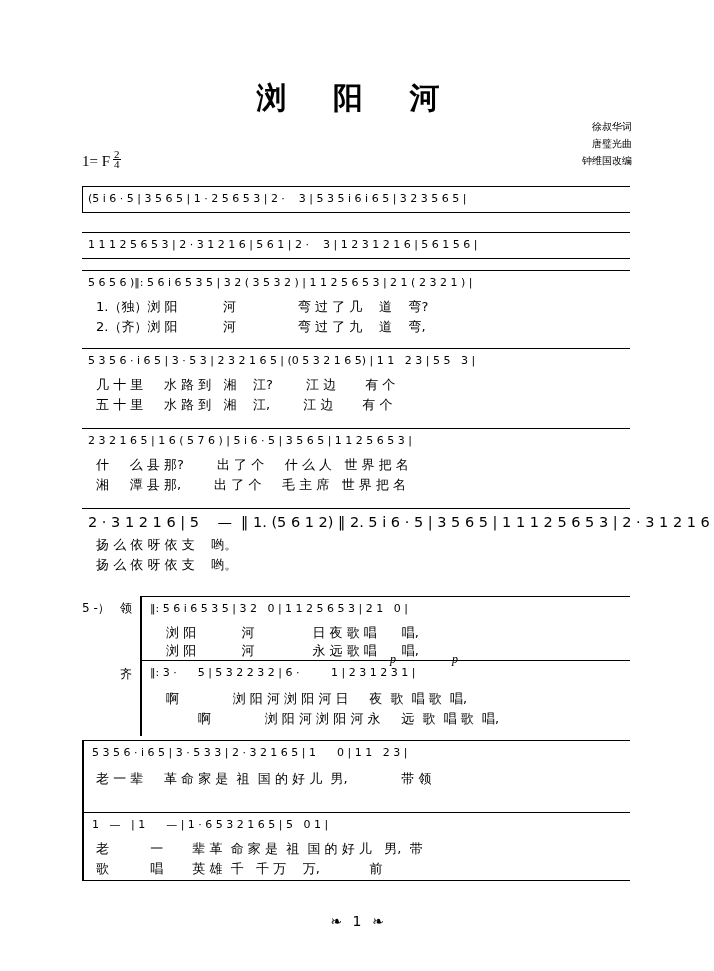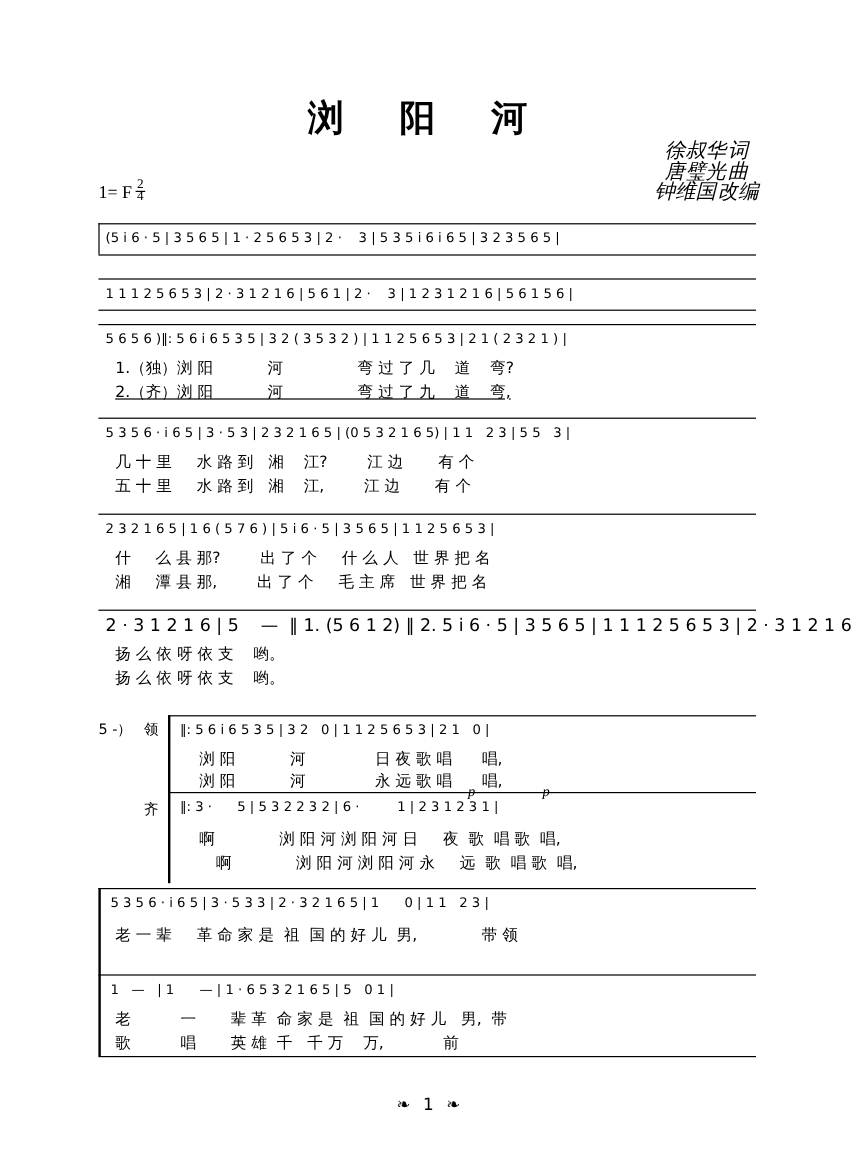--- a/index.html
+++ b/index.html
@@ -29,25 +29,24 @@
     text-align: center;
     font-size: 30px;
     letter-spacing: 18px;
     font-family: "DejaVu Serif", serif;
     font-weight: bold;
   }
   .credits {
     position: absolute;
     top: 118px;
     right: 82px;
-    font-size: 17px;
+    font-size: 10px;
     line-height: 17px;
-    text-align: center;
+    text-align: right;
     font-family: "DejaVu Sans", sans-serif;
-    font-style: italic;
   }
   .credits div span.nm { display: inline-block; min-width: 54px; }
   .keysig {
     position: absolute;
     top: 150px;
     left: 82px;
     font-size: 15px;
     font-family: "Liberation Serif", serif;
   }
   .keysig .frac {
@@ -125,21 +124,21 @@
   <div class="notes" style="left:88px; top:192px; width:548px;">(5 i 6 · 5 | 3 5 6 5 | 1 · 2 5 6 5 3 | 2 ·    3 | 5 3 5 i 6 i 6 5 | 3 2 3 5 6 5 |</div>
   <div class="rule" style="left:82px; top:212px; width:548px;"></div>
 
   <div class="rule" style="left:82px; top:232px; width:548px;"></div>
   <div class="notes" style="left:88px; top:238px; width:548px;">1 1 1 2 5 6 5 3 | 2 · 3 1 2 1 6 | 5 6 1 | 2 ·    3 | 1 2 3 1 2 1 6 | 5 6 1 5 6 |</div>
   <div class="rule" style="left:82px; top:258px; width:548px;"></div>
 
   <div class="rule" style="left:82px; top:270px; width:548px;"></div>
   <div class="notes" style="left:88px; top:276px; width:548px;">5 6 5 6 )‖: 5 6 i 6 5 3 5 | 3 2 ( 3 5 3 2 ) | 1 1 2 5 6 5 3 | 2 1 ( 2 3 2 1 ) |</div>
   <div class="lyr" style="left:96px; top:298px;">1.（独）浏 阳           河               弯 过 了 几    道    弯?</div>
-  <div class="lyr" style="left:96px; top:318px;text-decoration:underline;">2.（齐）浏 阳           河               弯 过 了 九    道    弯,</div>
+  <div class="lyr" style="left:96px; top:318px;">2.（齐）浏 阳           河               弯 过 了 九    道    弯,</div>
 
   <div class="rule" style="left:82px; top:348px; width:548px;"></div>
   <div class="notes" style="left:88px; top:354px; width:548px;">5 3 5 6 · i 6 5 | 3 · 5 3 | 2 3 2 1 6 5 | (0 5 3 2 1 6 5) | 1 1   2 3 | 5 5   3 |</div>
   <div class="lyr" style="left:96px; top:376px;">几 十 里     水 路 到   湘    江?        江 边       有 个</div>
   <div class="lyr" style="left:96px; top:396px;">五 十 里     水 路 到   湘    江,        江 边       有 个</div>
 
   <div class="rule" style="left:82px; top:428px; width:548px;"></div>
   <div class="notes" style="left:88px; top:434px; width:548px;">2 3 2 1 6 5 | 1 6 ( 5 7 6 ) | 5 i 6 · 5 | 3 5 6 5 | 1 1 2 5 6 5 3 |</div>
   <div class="lyr" style="left:96px; top:456px;">什     么 县 那?        出 了 个     什 么 人   世 界 把 名</div>
   <div class="lyr" style="left:96px; top:476px;text-align:right;">湘     潭 县 那,        出 了 个     毛 主 席   世 界 把 名</div>
@@ -155,21 +154,21 @@
   <div class="notes" style="left:150px; top:602px; width:480px;">‖: 5 6 i 6 5 3 5 | 3 2   0 | 1 1 2 5 6 5 3 | 2 1   0 |</div>
   <div class="lyr" style="left:166px; top:624px;">浏 阳           河              日 夜 歌 唱      唱,</div>
   <div class="lyr" style="left:166px; top:642px;">浏 阳           河              永 远 歌 唱      唱,</div>
 
   <div class="lbl" style="left:120px; top:666px;">齐</div>
   <div class="dyn" style="left:390px; top:652px;">p</div>
   <div class="dyn" style="left:452px; top:652px;">p</div>
   <div class="rule" style="left:140px; top:660px; width:490px;"></div>
   <div class="notes" style="left:150px; top:666px; width:480px;">‖: 3 ·      5 | 5 3 2 2 3 2 | 6 ·         1 | 2 3 1 2 3 1 |</div>
   <div class="lyr" style="left:166px; top:690px;">啊             浏 阳 河 浏 阳 河 日     夜  歌  唱 歌  唱,</div>
-  <div class="lyr" style="left:148px; top:710px;padding-left:32px;">啊             浏 阳 河 浏 阳 河 永     远  歌  唱 歌  唱,</div>
+  <div class="lyr" style="left:166px; top:710px;padding-left:32px;">啊             浏 阳 河 浏 阳 河 永     远  歌  唱 歌  唱,</div>
   <div class="vbar" style="left:140px; top:596px; height:140px; width:2px;"></div>
 
   <div class="rule" style="left:82px; top:740px; width:548px;"></div>
   <div class="vbar" style="left:82px; top:740px; height:140px; width:2px;"></div>
   <div class="notes" style="left:92px; top:746px; width:540px;">5 3 5 6 · i 6 5 | 3 · 5 3 3 | 2 · 3 2 1 6 5 | 1      0 | 1 1   2 3 |</div>
   <div class="lyr" style="left:96px; top:770px;">老 一 辈     革 命 家 是  祖  国 的 好 儿  男,             带 领</div>
 
   <div class="rule" style="left:82px; top:812px; width:548px;"></div>
   <div class="notes" style="left:92px; top:818px; width:540px;">1   —   | 1      — | 1 · 6 5 3 2 1 6 5 | 5   0 1 |</div>
   <div class="lyr" style="left:96px; top:840px;">老          一       辈 革  命 家 是  祖  国 的 好 儿   男,  带</div>

